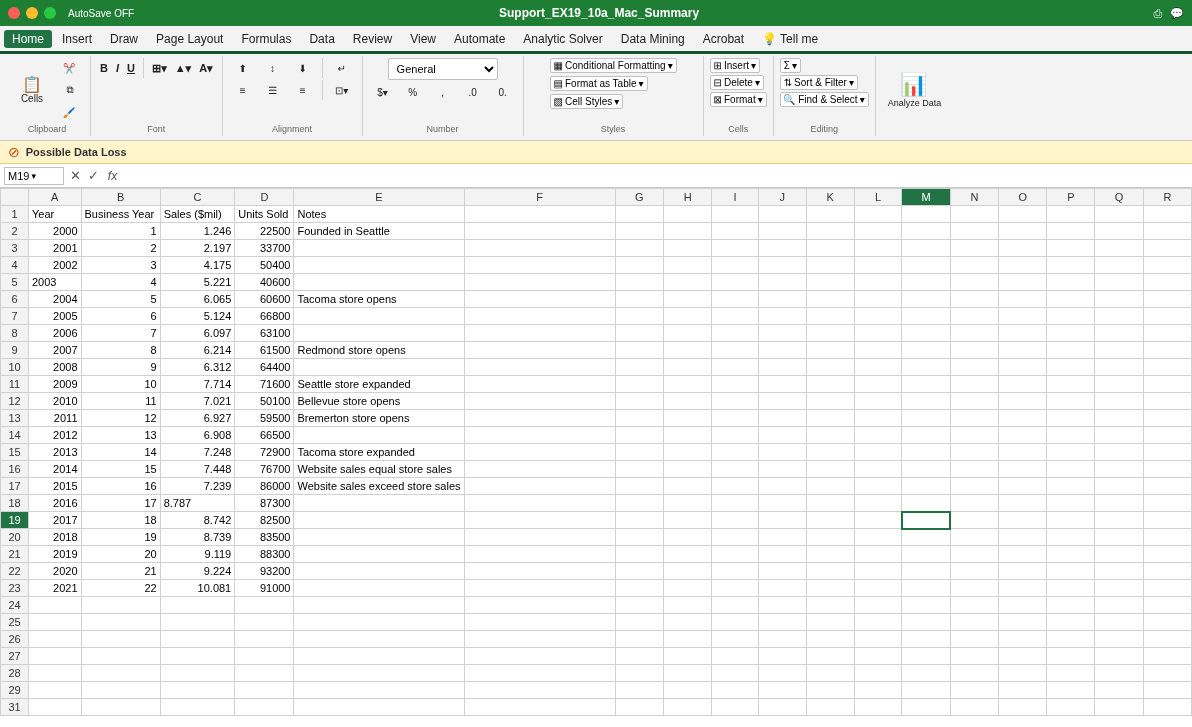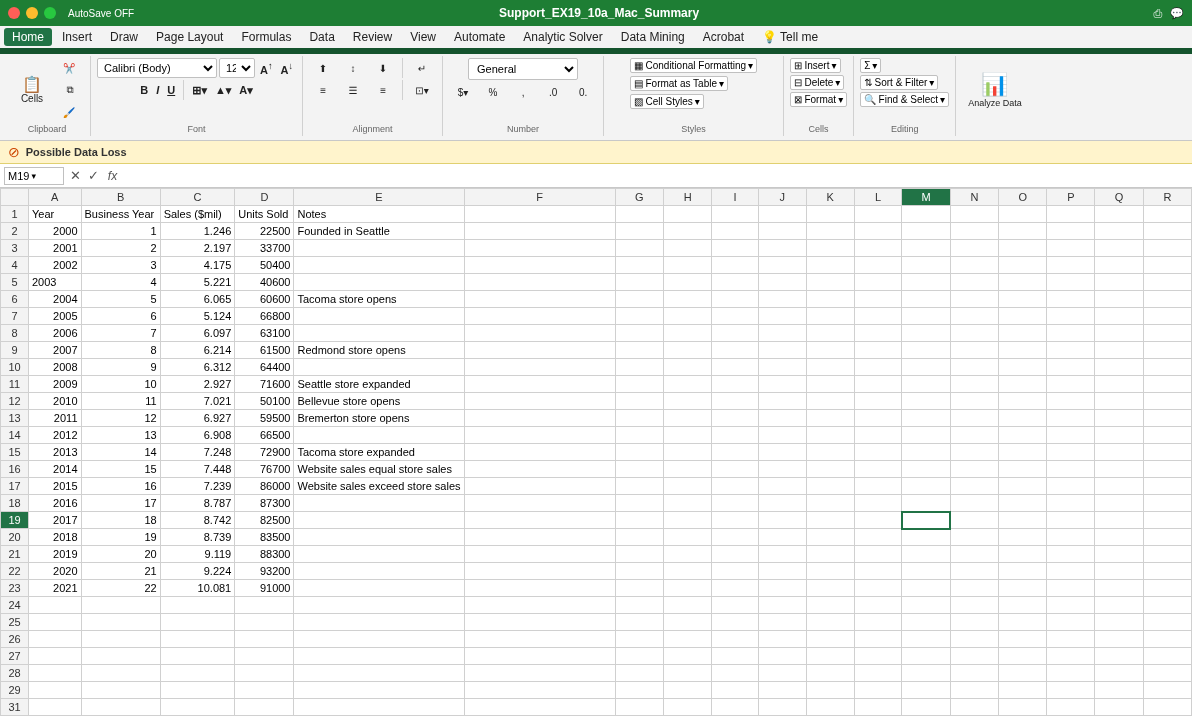--- a/index.html
+++ b/index.html
@@ -20,21 +20,21 @@
     .tl { width: 12px; height: 12px; border-radius: 50%; display: inline-block; }
     .tl-red { background: #ff5f57; }
     .tl-yellow { background: #febc2e; }
     .tl-green { background: #28c840; }
     #title-bar .file-title { font-size: 12px; font-weight: 600; flex: 1; text-align: center; }
     #title-bar .title-right { display: flex; gap: 8px; align-items: center; width: 120px; justify-content: flex-end; }
 
     
     #menu-bar {
       background: #f3f3f3;
-      border-bottom: 6px solid #14532d;
+      border-bottom: 3px solid #14532d;
       height: 28px;
       display: flex;
       align-items: center;
       padding: 0 4px;
       gap: 2px;
     }
     .menu-item {
       padding: 2px 8px;
       border-radius: 3px;
       cursor: pointer;
@@ -325,30 +325,20 @@
           </button>
         <button class="ribbon-btn" style="height:20px;">
             <span>🖌️</span>
           </button>
       </div>
     </div>
     <div class="ribbon-group-label">Clipboard</div>
   </div>
 
   <div class="ribbon-group">
-    <div class="ribbon-row" style="margin-bottom:2px;">
-      <select class="font-select">
-        <option>Calibri (Body)</option>
-      </select>
-      <select class="size-select">
-        <option>12</option>
-      </select>
-      <button class="ribbon-small-btn">A<sup>↑</sup></button>
-      <button class="ribbon-small-btn">A<sup>↓</sup></button>
-    </div>
     <div class="ribbon-row">
       <button class="ribbon-small-btn" style="font-weight:bold;">B</button>
       <button class="ribbon-small-btn" style="font-style:italic;">I</button>
       <button class="ribbon-small-btn" style="text-decoration:underline;">U</button>
       <div class="divider-v" style="height:20px;"></div>
       <button class="ribbon-small-btn">⊞▾</button>
       <button class="ribbon-small-btn">▲▾</button>
       <button class="ribbon-small-btn">A▾</button>
     </div>
     <div class="ribbon-group-label">Font</div>
@@ -729,21 +719,21 @@
             <td></td>
             <td></td>
             <td></td>
             <td></td>
             <td></td>
           </tr>
           <tr>
             <td class="row-header">11</td>
             <td style="text-align: right;">2009</td>
             <td style="text-align: right;">10</td>
-            <td style="text-align: right;">2.927</td>
+            <td style="text-align: right;">7.714</td>
             <td style="text-align: right;">71600</td>
             <td>Seattle store expanded</td>
             <td></td>
             <td></td>
             <td></td>
             <td></td>
             <td></td>
             <td></td>
             <td></td>
             <td></td>
@@ -876,21 +866,21 @@
             <td></td>
             <td></td>
             <td></td>
             <td></td>
             <td></td>
           </tr>
           <tr>
             <td class="row-header">18</td>
             <td style="text-align: right;">2016</td>
             <td style="text-align: right;">17</td>
-            <td style="text-align: right; margin-left: 31px;">8.787</td>
+            <td style=" margin-left: 31px;">8.787</td>
             <td style="text-align: right;">87300</td>
             <td></td>
             <td></td>
             <td></td>
             <td></td>
             <td></td>
             <td></td>
             <td></td>
             <td></td>
             <td></td>

